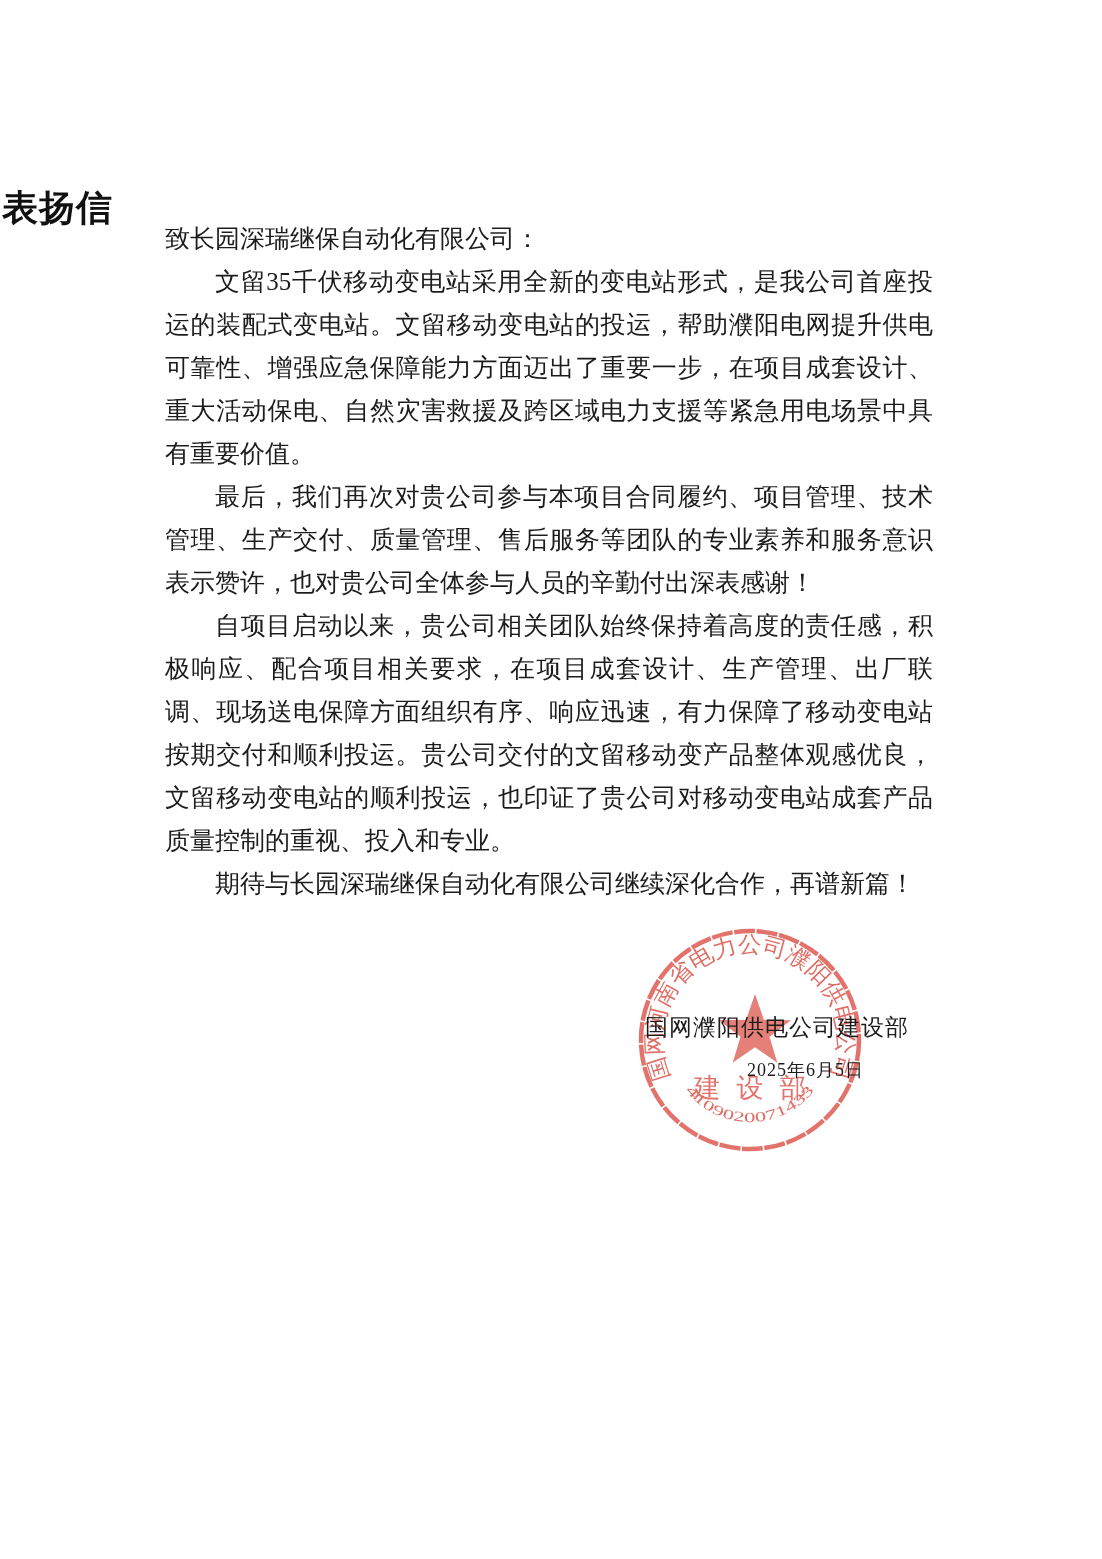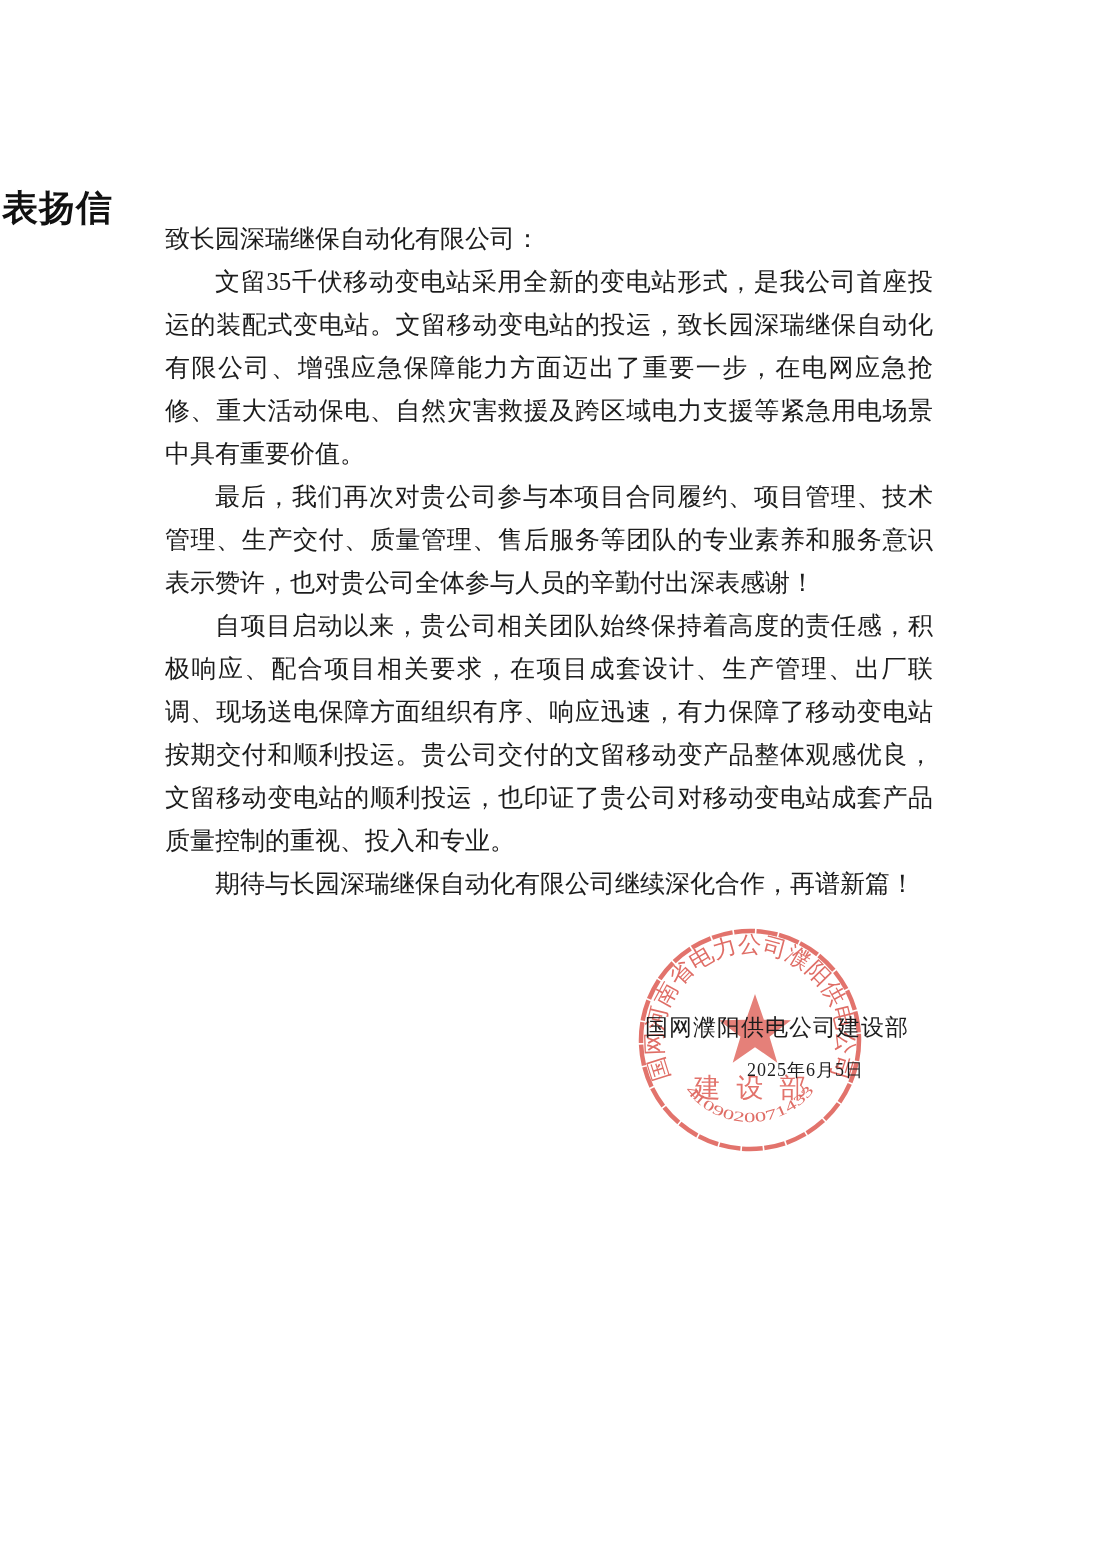--- a/index.html
+++ b/index.html
@@ -59,21 +59,21 @@
 </style>
 </head>
 <body>
 
 <div class="page">
 
   <h1 class="doc-title">表扬信</h1>
 
   <div class="body-text">
     <p class="salutation">致长园深瑞继保自动化有限公司：</p>
-    <p>文留35千伏移动变电站采用全新的变电站形式，是我公司首座投运的装配式变电站。文留移动变电站的投运，致长园深瑞继保自动化有限公司、增强应急保障能力方面迈出了重要一步，在电网应急抢修、重大活动保电、自然灾害救援及跨区域电力支援等紧急用电场景中具有重要价值。</p>
+    <p>文留35千伏移动变电站采用全新的变电站形式，是我公司首座投运的装配式变电站。文留移动变电站的投运，帮助濮阳电网提升供电可靠性、增强应急保障能力方面迈出了重要一步，在项目成套设计、重大活动保电、自然灾害救援及跨区域电力支援等紧急用电场景中具有重要价值。</p>
     <p>最后，我们再次对贵公司参与本项目合同履约、项目管理、技术管理、生产交付、质量管理、售后服务等团队的专业素养和服务意识表示赞许，也对贵公司全体参与人员的辛勤付出深表感谢！</p>
     <p>自项目启动以来，贵公司相关团队始终保持着高度的责任感，积极响应、配合项目相关要求，在项目成套设计、生产管理、出厂联调、现场送电保障方面组织有序、响应迅速，有力保障了移动变电站按期交付和顺利投运。贵公司交付的文留移动变产品整体观感优良，文留移动变电站的顺利投运，也印证了贵公司对移动变电站成套产品质量控制的重视、投入和专业。</p>
     <p>期待与长园深瑞继保自动化有限公司继续深化合作，再谱新篇！</p>
   </div>
 
   <div class="signature-line">国网濮阳供电公司建设部</div>
   <div class="date-line">2025年6月5日</div>
 
   <svg class="stamp" viewBox="-120 -114 240 228" xmlns="http://www.w3.org/2000/svg">
     <defs>

